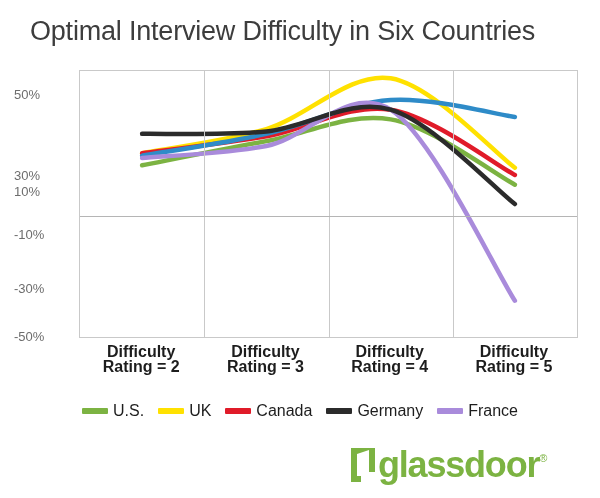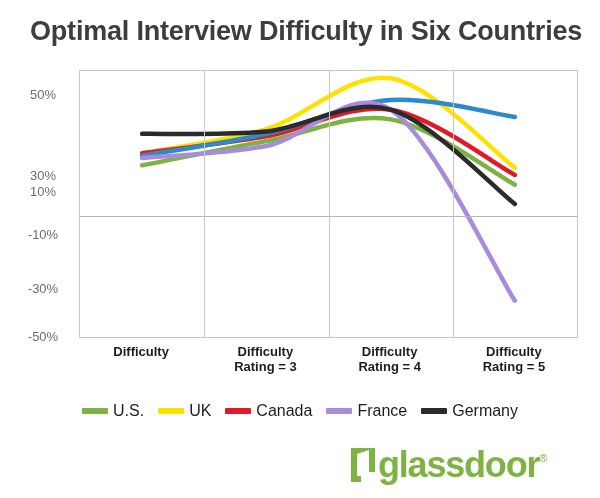--- a/index.html
+++ b/index.html
@@ -3,39 +3,39 @@
 <meta charset="utf-8">
 <style>
   html,body{margin:0;padding:0;}
   body{
     width:600px;height:498px;background:#ffffff;
     font-family:"Liberation Sans",sans-serif;
     overflow:hidden;position:relative;
   }
   #chart-title{
     position:absolute;left:30px;top:16px;width:560px;
-    font-size:27px;font-weight:700;color:#3d3d3d;
+    font-size:27px;font-weight:400;color:#3d3d3d;
     letter-spacing:-0.2px;white-space:nowrap;
   }
   #plot-area{
     position:absolute;left:79px;top:70px;width:499px;height:268px;
     border:1px solid #c9c9c9;box-sizing:border-box;
   }
   .vgrid{position:absolute;top:0;bottom:0;width:1px;background:#c9c9c9;}
   .zero-line{position:absolute;left:0;right:0;height:1px;background:#b5b5b5;}
   .ytick{
-    position:absolute;right:0;width:58px;text-align:center;
+    position:absolute;right:0;width:58px;text-align:left;
     font-size:13px;color:#6d6d6d;transform:translateY(-50%);
     white-space:nowrap;
   }
   #y-axis{position:absolute;left:8px;top:70px;width:64px;height:268px;}
   #x-axis{position:absolute;left:79px;top:344px;width:499px;height:40px;}
   .xtick{
     position:absolute;top:0;width:140px;margin-left:-70px;text-align:center;
-    font-size:13px;font-weight:bold;color:#1d1d1d;line-height:15px;
+    font-size:16px;font-weight:bold;color:#1d1d1d;line-height:15px;
   }
   #legend{
     position:absolute;left:0;top:398px;width:600px;height:26px;
     display:flex;align-items:center;justify-content:center;gap:14px;
   }
   .legend-item{display:flex;align-items:center;gap:5px;}
   .legend-swatch{width:26px;height:6px;border-radius:1px;display:block;}
   .legend-label{font-size:16px;color:#1d1d1d;white-space:nowrap;}
   #logo{
     position:absolute;left:348px;top:446px;
@@ -74,20 +74,21 @@
     </svg>
 <div class="vgrid" style="left: 124.25px;"></div>
     <div class="vgrid" style="left: 248.5px;"></div>
     <div class="vgrid" style="left: 372.75px;"></div>
     <div class="zero-line" style="top: 145.091px;"></div>
   </div>
 
 <div id="x-axis">
     <div class="xtick" style="left: 62.125px;">
       <div>Difficulty</div>
+      <div>Rating = 2</div>
     </div>
     <div class="xtick" style="left: 186.375px;">
       <div>Difficulty</div>
       <div>Rating = 3</div>
     </div>
     <div class="xtick" style="left: 310.625px;">
       <div>Difficulty</div>
       <div>Rating = 4</div>
     </div>
     <div class="xtick" style="left: 434.875px;">
@@ -103,26 +104,26 @@
     </div>
     <div class="legend-item">
       <span class="legend-swatch" style="background: rgb(255, 225, 0);"></span>
       <span class="legend-label">UK</span>
     </div>
     <div class="legend-item">
       <span class="legend-swatch" style="background: rgb(224, 27, 41);"></span>
       <span class="legend-label">Canada</span>
     </div>
     <div class="legend-item">
+      <span class="legend-swatch" style="background: rgb(43, 43, 43);"></span>
+      <span class="legend-label">Germany</span>
+    </div>
+    <div class="legend-item">
       <span class="legend-swatch" style="background: rgb(169, 139, 219);"></span>
       <span class="legend-label">France</span>
-    </div>
-    <div class="legend-item">
-      <span class="legend-swatch" style="background: rgb(43, 43, 43);"></span>
-      <span class="legend-label">Germany</span>
     </div>
   </div>
 
 <div id="logo">
   <svg id="logo-door" viewBox="0 0 30 38">
     <path d="M3 2 L3 36 L13 36 L13 30 L9 30 L9 8 L21 4 L21 26 L27 26 L27 2 Z" fill="#7cb342"></path>
   </svg>
   <span id="logo-word">glassdoor</span>
   <span id="logo-reg">®</span>
 </div>

